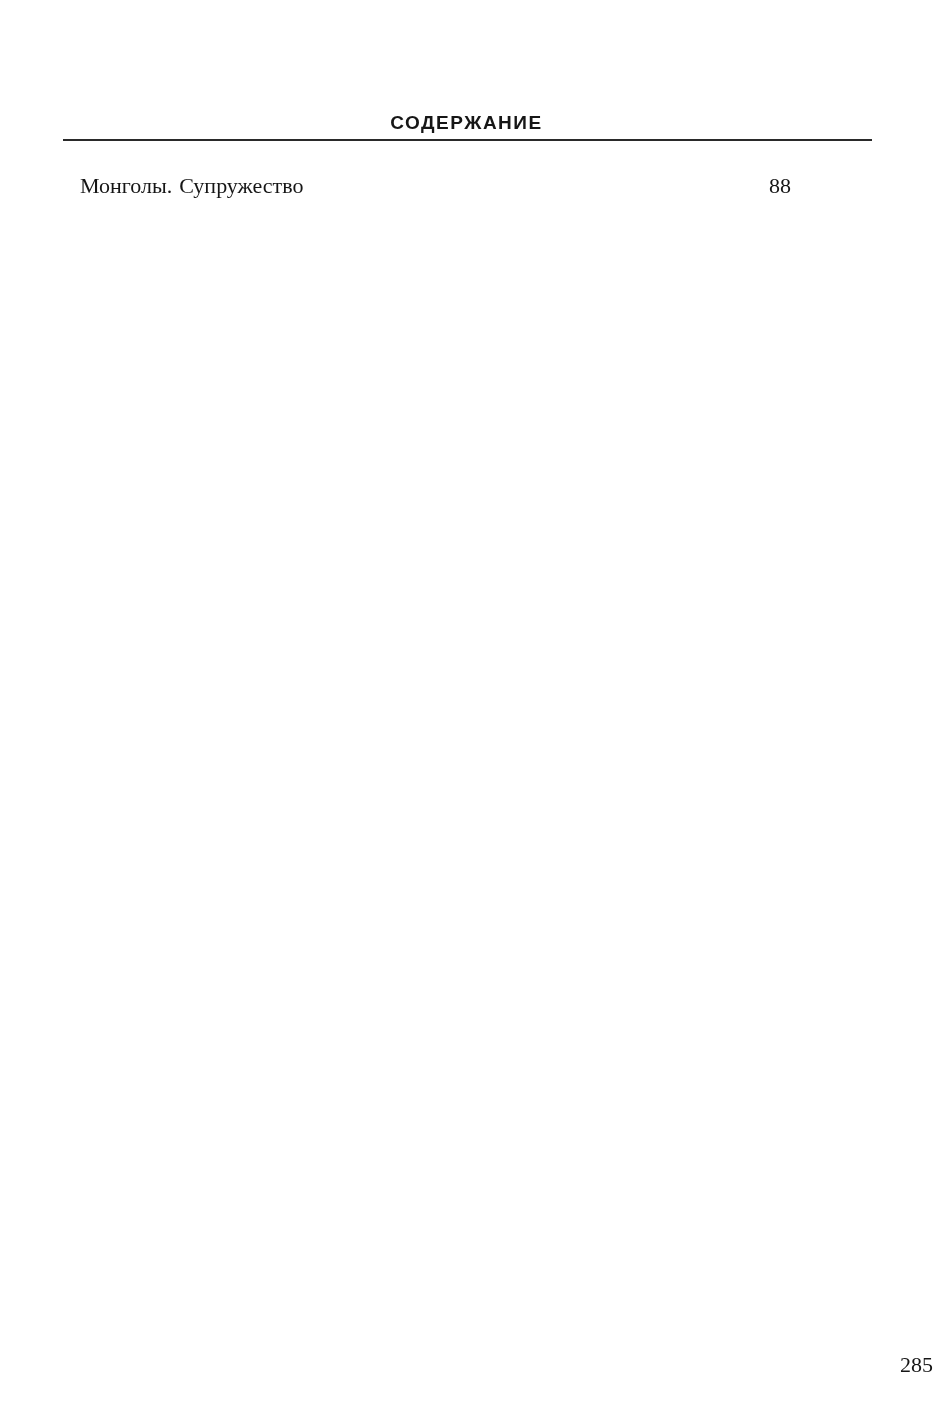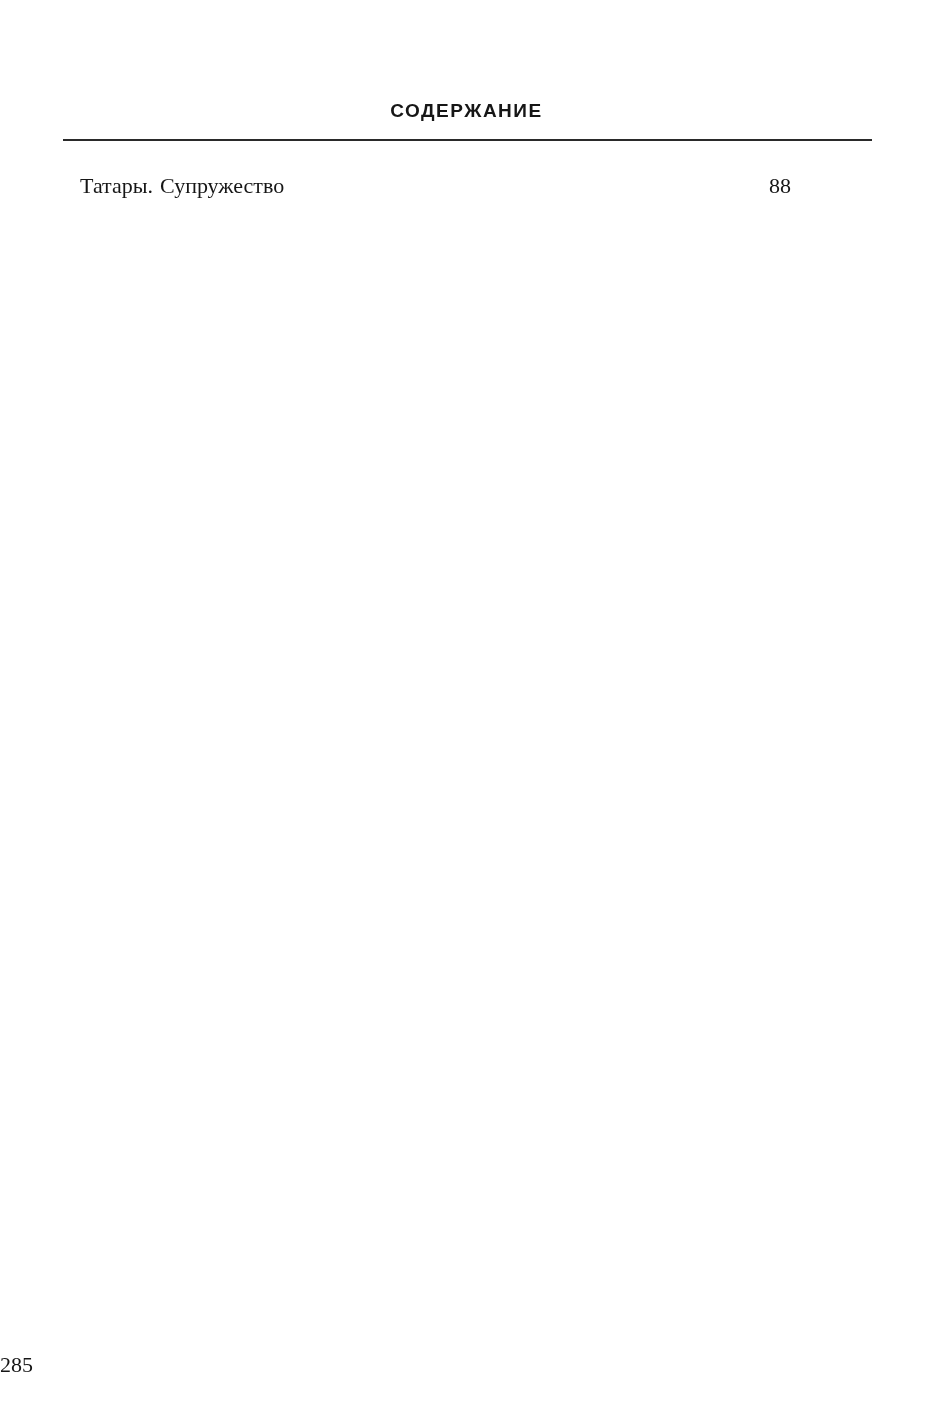--- a/index.html
+++ b/index.html
@@ -10,21 +10,21 @@
     color: #161616;
   }
   .page {
     position: relative;
     width: 933px; height: 1425px;
     background: #ffffff;
     overflow: hidden;
   }
   .running-head {
     position: absolute;
-    top: 100px; left: 0; width: 100%;
+    top: 112px; left: 0; width: 100%;
     text-align: center;
     font-family: "Liberation Sans", sans-serif;
     font-weight: 700;
     font-size: 19px;
     letter-spacing: 1.5px;
   }
   .rule {
     position: absolute;
     top: 139px; left: 63px;
     width: 809px; height: 2px;
@@ -63,38 +63,38 @@
     content: "...........................................................................................................................";
   }
   .entry .page {
     min-width: 46px;
     text-align: right;
     padding-left: 6px;
   }
   .folio {
     position: absolute;
     top: 1352px; left: 0; width: 100%;
-    text-align: left;
+    text-align: right;
     font-size: 22px;
   }
 </style>
 </head>
 <body>
 
 <div class="page">
 
   <div class="running-head">СОДЕРЖАНИЕ</div>
 
   <div class="rule"></div>
 
   <div class="content">
 
     <div class="toc">
         <div class="entry">
-    <span class="title">Татары. Супружество</span>
+    <span class="title">Монголы. Супружество</span>
     <span class="dots"></span>
     <span class="page">88</span>
   </div>
       </div>
   </div>
 
   <div class="folio">285</div>
 
 </div>
 

